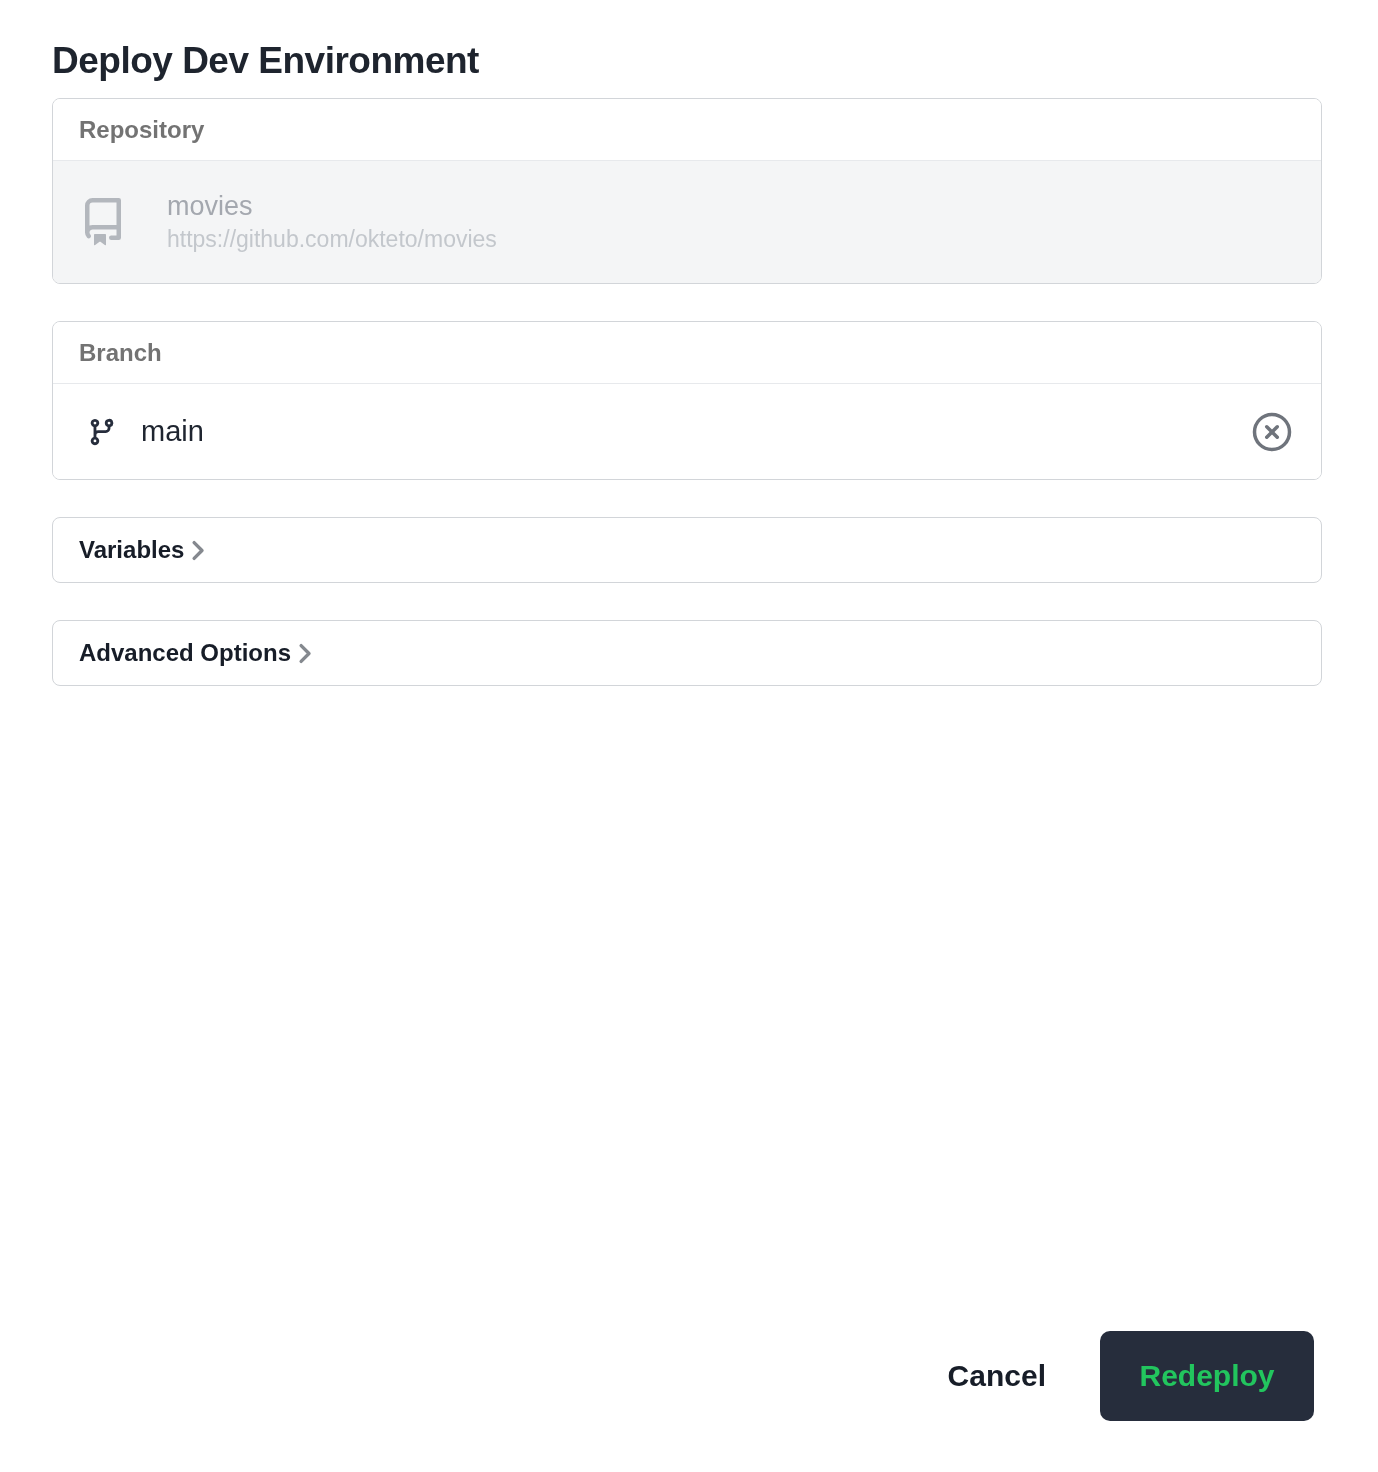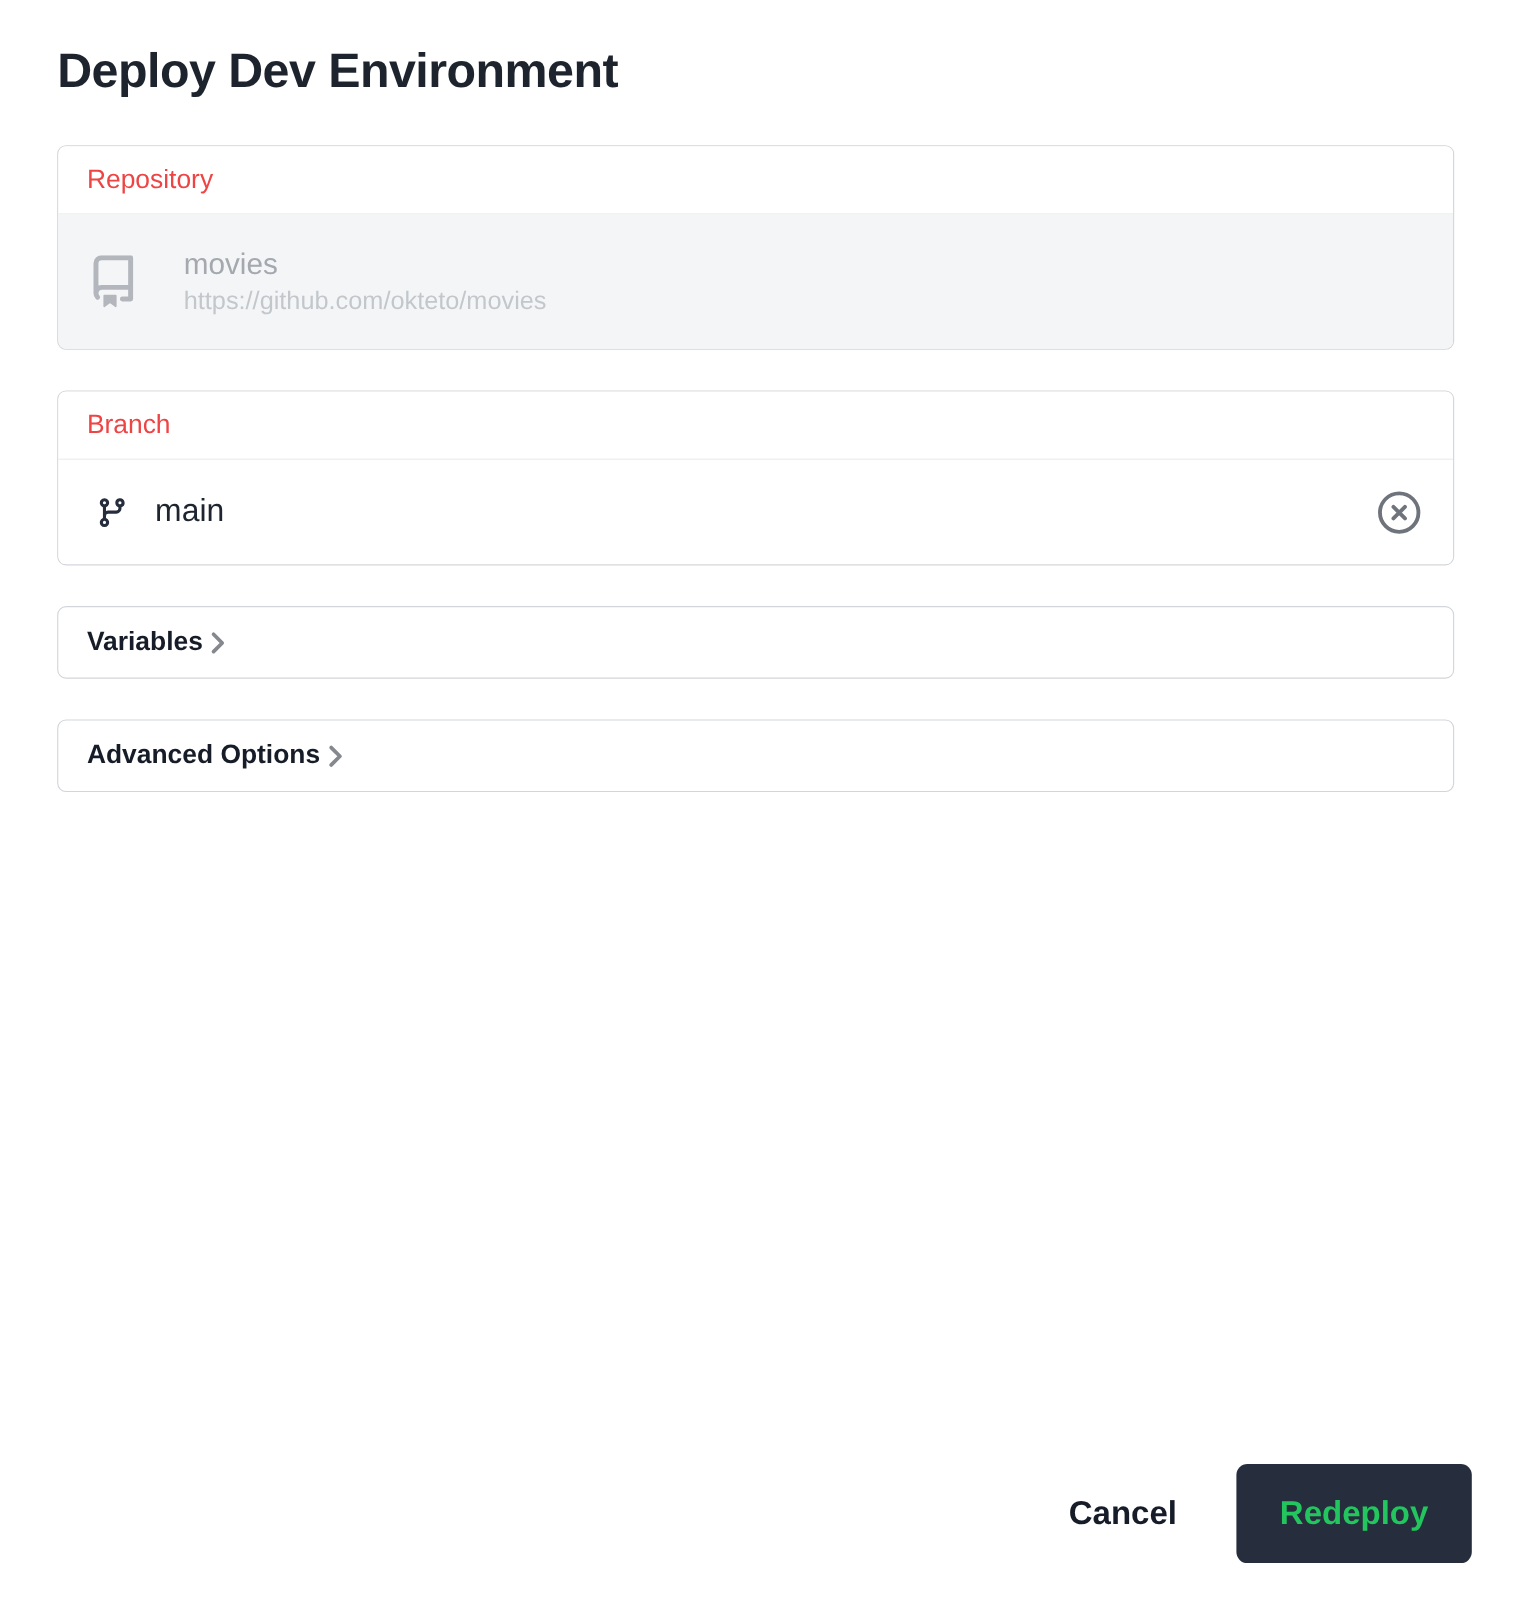--- a/index.html
+++ b/index.html
@@ -12,38 +12,38 @@
     color: #1e242e;
     position: relative;
     overflow: hidden;
   }
   .page {
     position: absolute;
     inset: 0;
     padding: 40px 56px 0 52px;
   }
   .page-title {
-    margin: 0 0 42px 0;
-    font-size: 44px;
+    margin: 0 0 16px 0;
+    font-size: 37px;
     font-weight: bold;
     letter-spacing: -0.5px;
     color: #1e242e;
   }
   .card {
     border: 1px solid #d2d5d9;
     border-radius: 8px;
     background: #ffffff;
     margin-bottom: 37px;
     overflow: hidden;
   }
   .card-header {
     padding: 17px 26px 16px 26px;
     font-size: 24px;
-    font-weight: normal;
-    color: #ef4444;
+    font-weight: bold;
+    color: #737373;
     border-bottom: 1px solid #e7e9ec;
     background: #ffffff;
   }
   
   .repo-body {
     background: #f4f5f6;
     height: 122px;
     display: flex;
     align-items: center;
     padding: 0 26px;
@@ -96,21 +96,21 @@
   }
   .collapsible-label {
     font-size: 24px;
     font-weight: bold;
     color: #171d28;
   }
   .chevron { display: flex; flex: none; }
   
   .footer {
     position: absolute;
-    right: 40px;
+    right: 64px;
     bottom: 51px;
     display: flex;
     align-items: center;
     gap: 54px;
   }
   .cancel-button {
     background: none;
     border: none;
     padding: 0;
     font-family: "Liberation Sans", sans-serif;

